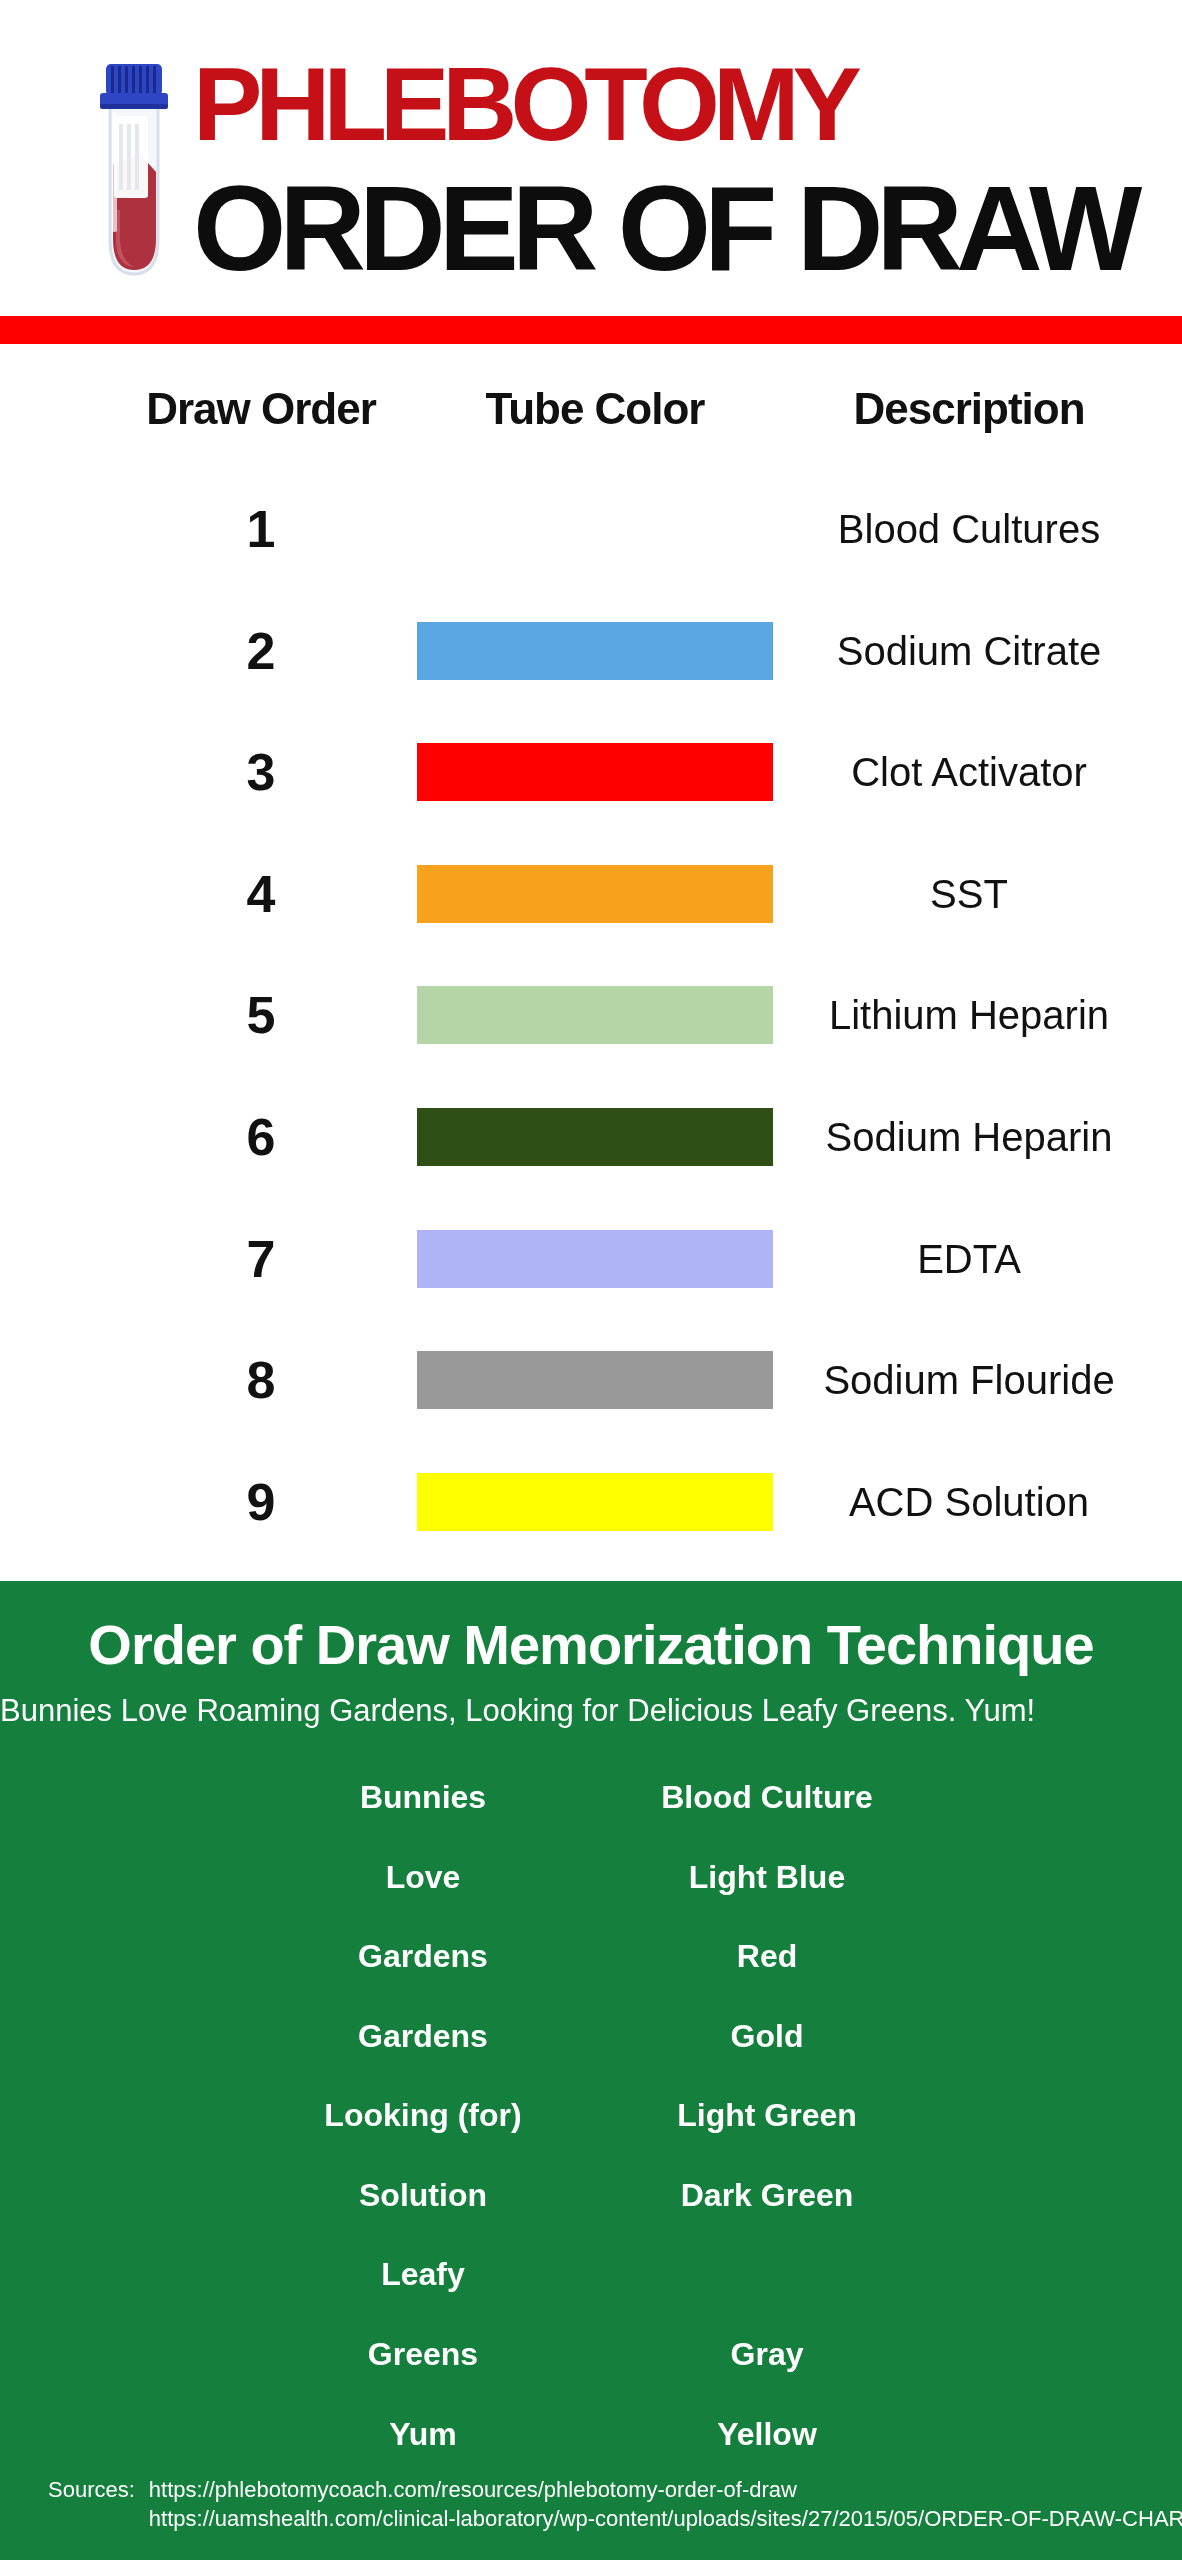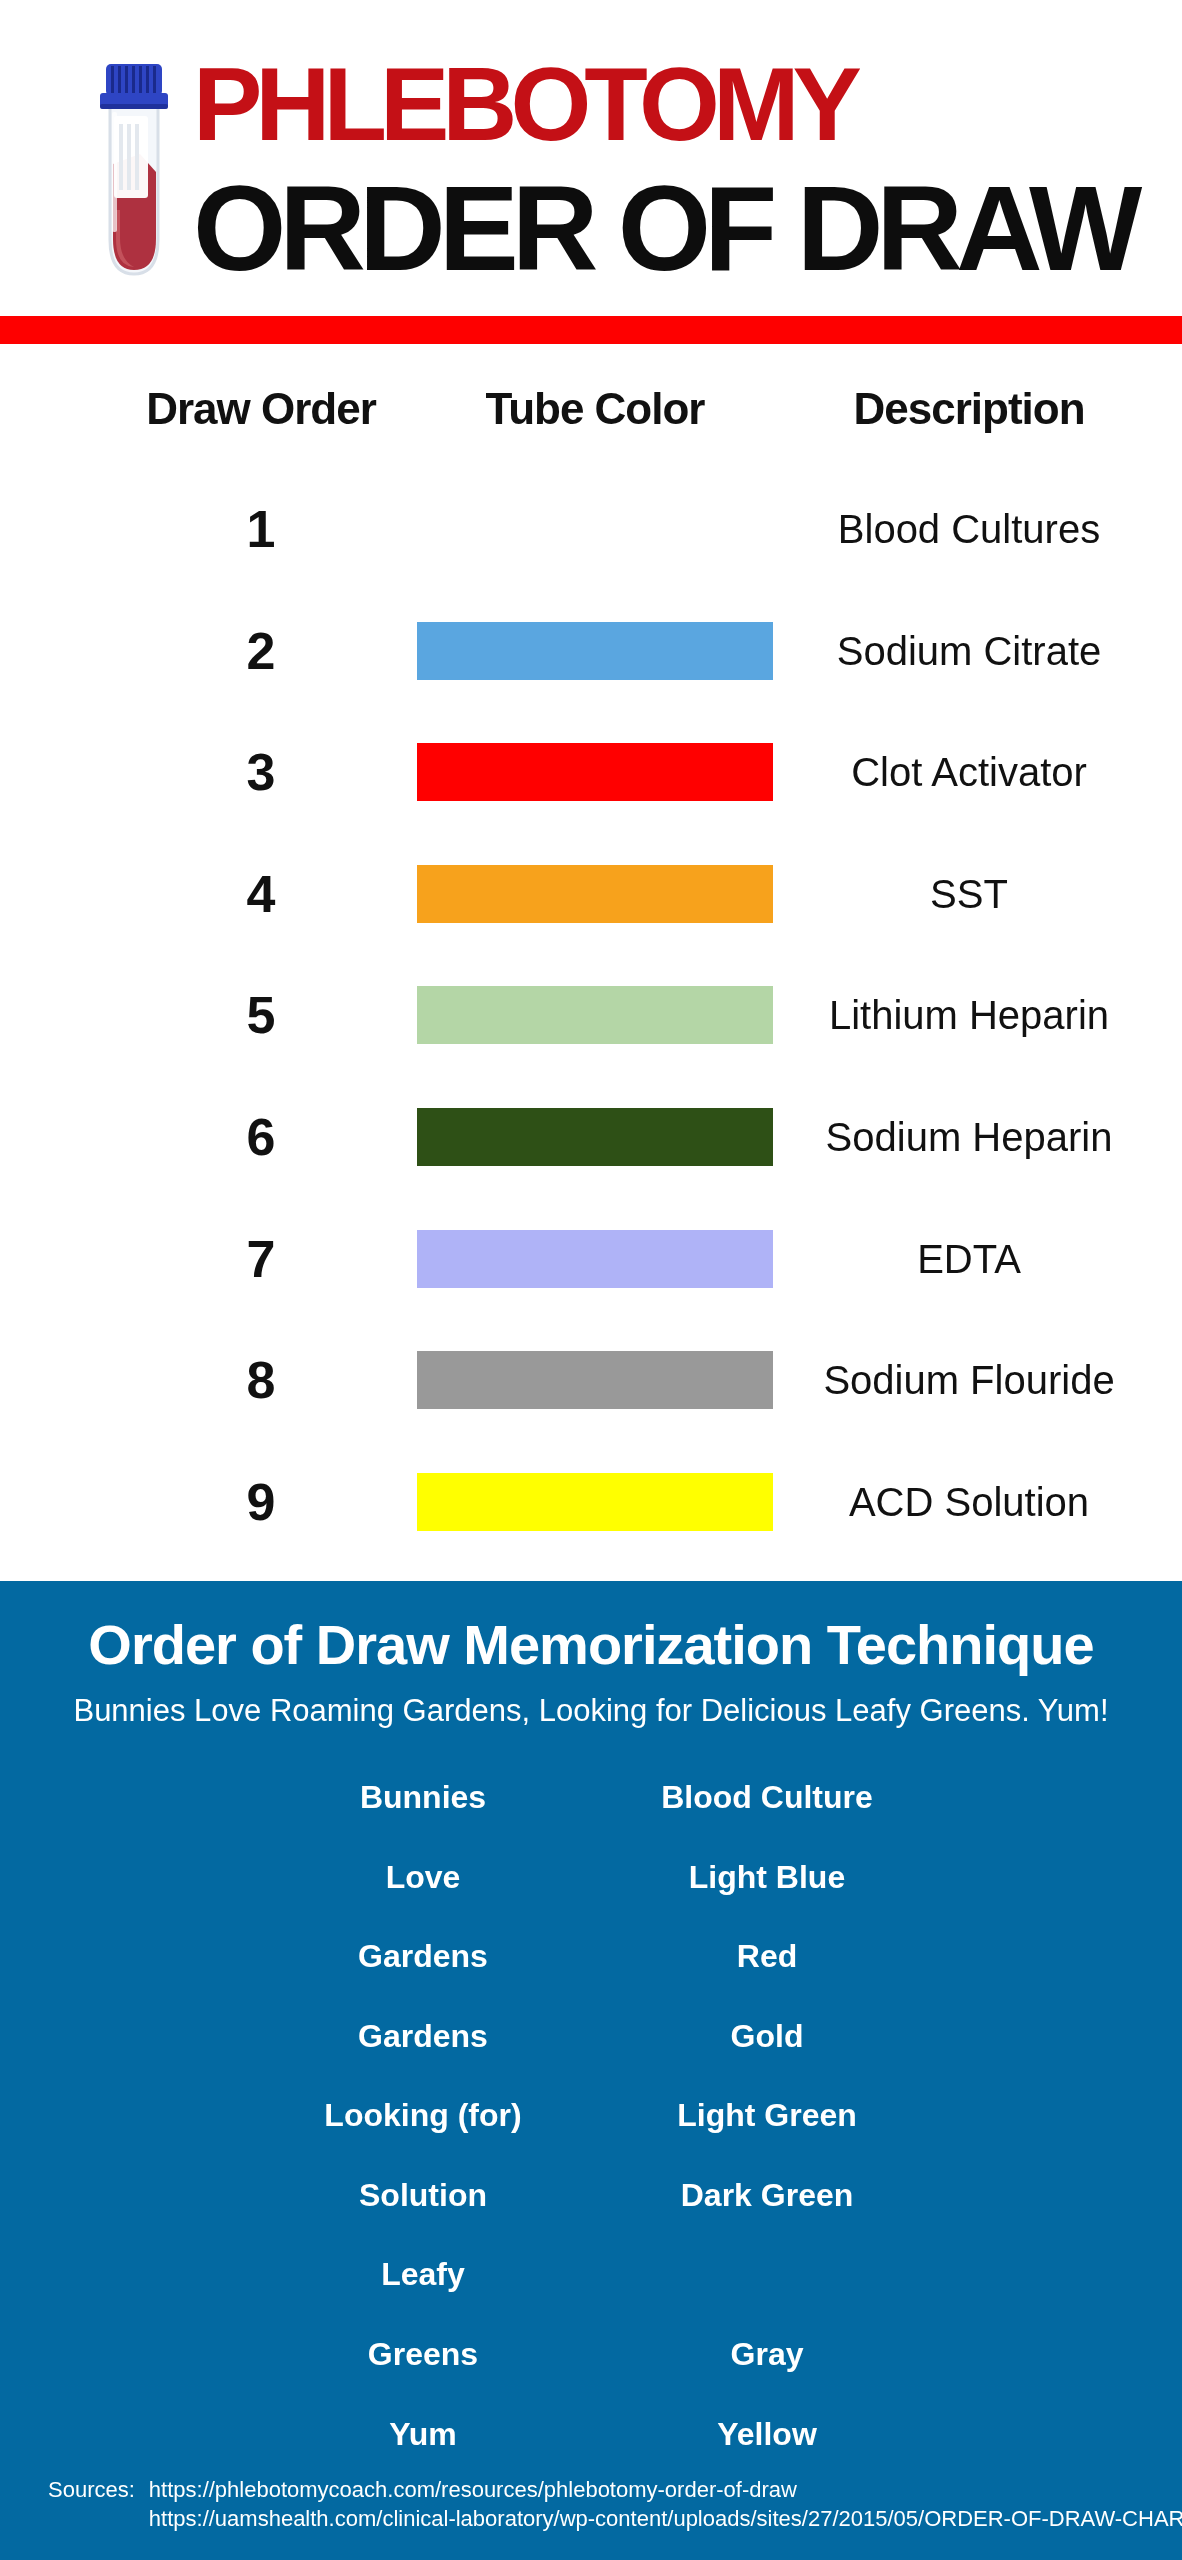--- a/index.html
+++ b/index.html
@@ -43,21 +43,21 @@
             font-size:40px; font-weight:400; color:#111; }
   .r0{top:479px} .r1{top:601px} .r2{top:722px} .r3{top:844px} .r4{top:965px}
   .r5{top:1087px} .r6{top:1209px} .r7{top:1330px} .r8{top:1452px}
 
   
   .red-section { position:absolute; left:0; top:1581px; width:1182px; height:979px; color:#ffffff; }
   .mem-title { position:absolute; left:0; top:28px; width:1182px; height:72px;
                line-height:72px; text-align:center;
                font-size:56px; font-weight:800; letter-spacing:-1px; }
   .mem-sentence { position:absolute; left:0; top:108px; width:1182px; height:44px;
-                  line-height:44px; text-align:center;
+                  line-height:44px; text-align:left;
                   font-size:31px; font-weight:400; }
   .m-row { position:absolute; left:0; width:1182px; height:80px; }
   .m-word { position:absolute; left:173px; width:500px; height:80px;
             line-height:80px; text-align:center; font-size:32px; font-weight:800; }
   .m-tube { position:absolute; left:517px; width:500px; height:80px;
             line-height:80px; text-align:center; font-size:32px; font-weight:800; }
   .m0{top:176px} .m1{top:256px} .m2{top:335px} .m3{top:415px} .m4{top:494px}
   .m5{top:574px} .m6{top:653px} .m7{top:733px} .m8{top:813px}
 
   .sources { position:absolute; left:42px; top:894px; display:flex; gap:14px;
@@ -150,21 +150,21 @@
     <div class="t-num">8</div>
     <div class="t-swatch" style="background-color: rgb(153, 153, 153);"></div>
     <div class="t-desc">Sodium Flouride</div>
   </div>
   <div class="t-row r8">
     <div class="t-num">9</div>
     <div class="t-swatch" style="background-color: rgb(255, 255, 0);"></div>
     <div class="t-desc">ACD Solution</div>
   </div>
 
-  <div class="red-section" style="background-color: #0369a1;">
+  <div class="red-section" style="background-color: #15803d;">
     <div class="mem-title">Order of Draw Memorization Technique</div>
     <div class="mem-sentence">Bunnies Love Roaming Gardens, Looking for Delicious Leafy Greens. Yum!</div>
 
     <div class="m-row m0">
       <div class="m-word">Bunnies</div>
       <div class="m-tube">Blood Culture</div>
     </div>
     <div class="m-row m1">
       <div class="m-word">Love</div>
       <div class="m-tube">Light Blue</div>

